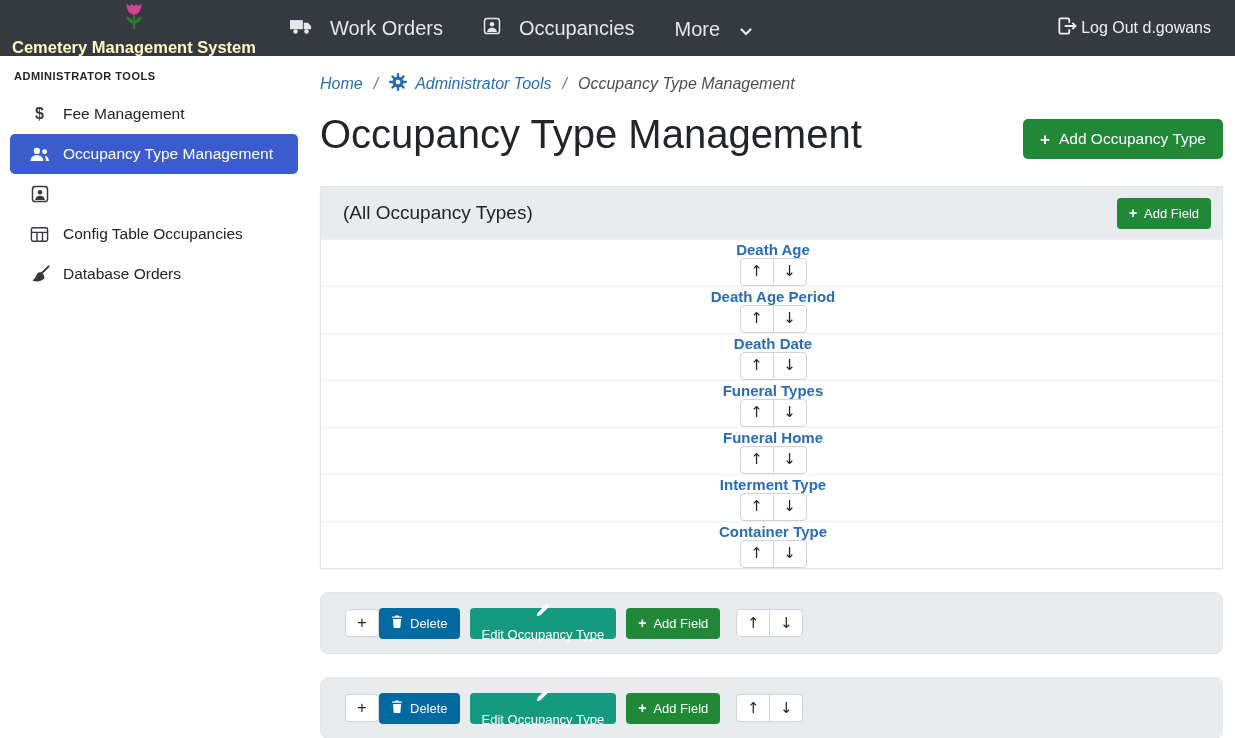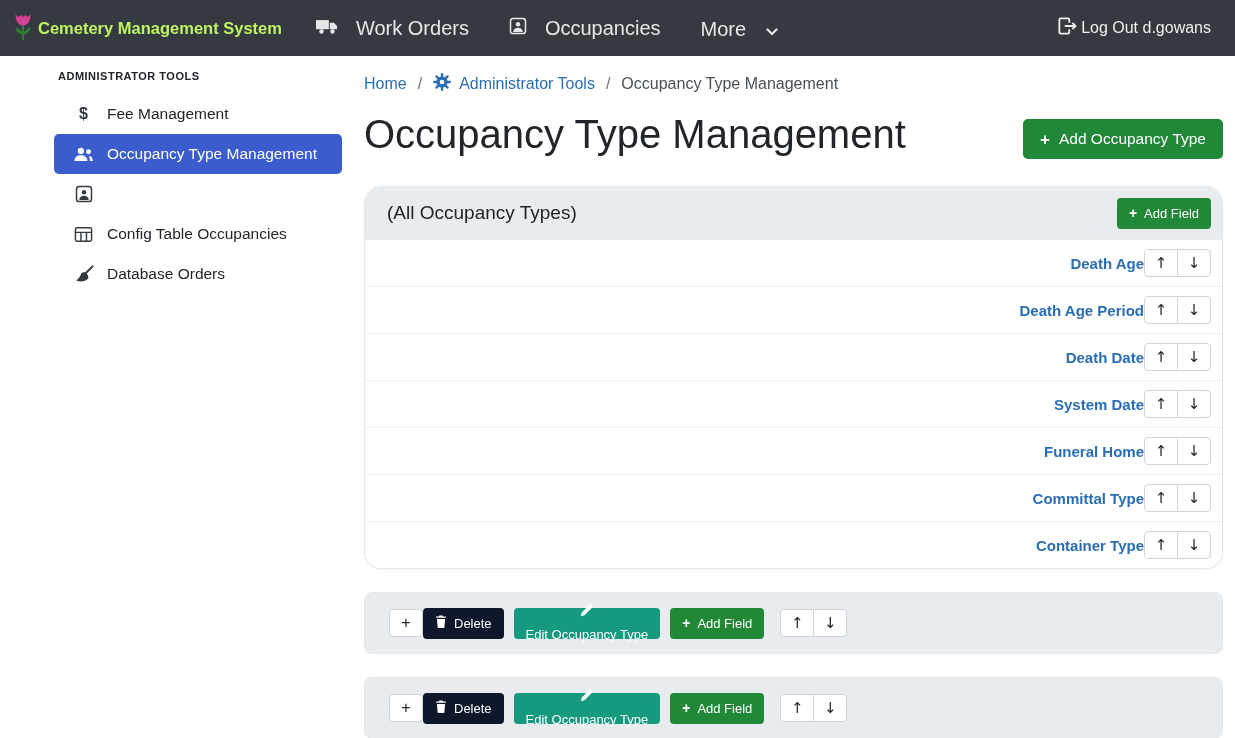--- a/index.html
+++ b/index.html
@@ -7,67 +7,67 @@
   body {
     width:1235px; height:738px; overflow:hidden;
     font-family:"Liberation Sans","DejaVu Sans",sans-serif;
     background:#ffffff; color:#212529;
   }
   
   .navbar {
     height:56px; background:#343a40; display:flex; align-items:center;
     padding:0 24px 0 12px;
   }
-  .brand { display:flex; align-items:center; gap:4px; color:#bef264; font-weight:700; font-size:16.5px; cursor:pointer; }
+  .brand { display:flex; align-items:center; gap:4px; color:#fef9c3; font-weight:700; font-size:16.5px; cursor:pointer;flex-direction:column; }
   .nav-links { display:flex; align-items:center; margin-left:34px; gap:40px; }
   .nav-link { display:flex; align-items:flex-end; gap:18px; color:rgba(255,255,255,.88); font-size:20px; cursor:pointer; }
   .nav-link .chev { margin-left:2px; margin-top:2px; }
   .nav-spacer { flex:1; }
   .logout { display:flex; align-items:center; gap:4px; color:rgba(255,255,255,.92); font-size:16px; cursor:pointer; }
 
   
-  .app { display:flex; height:682px;margin-left:44px; }
+  .app { display:flex; height:682px; }
   .sidebar { width:308px; flex:none; padding-top:12px; }
   .sidebar-header { font-size:11px; font-weight:700; letter-spacing:.5px; color:#212529; padding:2px 14px 12px; }
   .side-item {
     display:flex; align-items:center; gap:13px; height:40px;
     margin:0 10px; padding-left:19px; border-radius:5px;
     font-size:15.5px; color:#212529; cursor:pointer;
   }
   .side-item .icon { width:21px; display:flex; justify-content:center; align-items:center; color:#343a40; }
   .side-item.active { background:#3b5ccc; color:#fff; }
   .side-item.active .icon { color:#fff; }
   .dollar { font-weight:600; font-size:16px; }
 
   .main { flex:1; padding:9px 12px 0; overflow:hidden; }
 
   
-  .breadcrumb { display:flex; align-items:center; gap:11px; font-size:16px; margin-top:8px; }
+  .breadcrumb { display:flex; align-items:center; gap:11px; font-size:16px; margin-top:8px;font-style:italic; }
   .crumb-link { color:#2a6db4; display:flex; align-items:center; gap:8px; cursor:pointer; text-decoration:none; }
   .crumb-sep { color:#6c757d; }
   .crumb-current { color:#495057; }
 
   
   .page-head { display:flex; align-items:flex-start; justify-content:space-between; margin-top:16px; }
   .page-title { font-size:40px; font-weight:400; color:#212529; margin:0; line-height:1.15; }
   .btn { border:none; cursor:pointer; font-family:inherit; display:inline-flex; align-items:center; justify-content:center; }
   .btn-add-type { background:#218838; color:#fff; font-size:15.5px; gap:9px; padding:0 17px; height:40px; border-radius:5px; margin-top:8px; }
   .plus { font-weight:700; font-size:17px; line-height:1; }
 
   
-  .panel { margin-top:27px; border:1px solid #e4e7ea; border-radius:17px; overflow:hidden; box-shadow:0 1px 2px rgba(0,0,0,.05); background:#fff; }
+  .panel { margin-top:27px; border:1px solid #e4e7ea; border-radius:0; overflow:hidden; box-shadow:0 1px 2px rgba(0,0,0,.05); background:#fff; }
   .panel-header { background:#e9ecef; height:52px; display:flex; align-items:center; justify-content:space-between; padding:0 11px 0 22px; }
   .panel-title { font-size:19px; color:#212529; }
   .btn-sm { color:#fff; font-size:13px; gap:7px; padding:0 12px; height:31px; border-radius:4px; }
   .btn-green { background:#218838; }
   .btn-teal  { background:#159a80;flex-direction:column; }
-  .btn-red   { background:#0f172a; }
+  .btn-red   { background:#0369a1; }
   .btn-sm .plus { font-size:14px; }
 
-  .field-row { height:47px; display:flex; align-items:center; justify-content:flex-end; padding:0 11px 0 14px; background:#fff; border-top:1px solid #eef0f2; }
+  .field-row { height:47px; display:flex; align-items:center; justify-content:center; padding:0 11px 0 14px; background:#fff; border-top:1px solid #eef0f2;flex-direction:column; }
   .field-row:first-of-type { border-top:none; }
   .field-link { color:#2a6db4; font-weight:700; font-size:15px; cursor:pointer; text-decoration:none; }
 
   .btn-group { display:flex; }
   .btn-arrow { width:34px; height:28px; background:#fff; border:1px solid #ced4da; color:#212529; font-size:15px; cursor:pointer; display:flex; align-items:center; justify-content:center; padding:0; }
   .btn-arrow.first { border-radius:4px 0 0 4px; }
   .btn-arrow.last  { border-radius:0 4px 4px 0; margin-left:-1px; }
   .arrow { font-family:"DejaVu Sans",sans-serif; line-height:1; }
 
   
@@ -264,21 +264,21 @@
           <button class="btn-arrow first">
               <span class="arrow">↑</span>
             </button>
           <button class="btn-arrow last">
               <span class="arrow">↓</span>
             </button>
         </div>
       </div>
 
       <div class="field-row">
-        <a class="field-link">System Date</a>
+        <a class="field-link">Funeral Types</a>
         <div class="btn-group">
           <button class="btn-arrow first">
               <span class="arrow">↑</span>
             </button>
           <button class="btn-arrow last">
               <span class="arrow">↓</span>
             </button>
         </div>
       </div>
 
@@ -288,21 +288,21 @@
           <button class="btn-arrow first">
               <span class="arrow">↑</span>
             </button>
           <button class="btn-arrow last">
               <span class="arrow">↓</span>
             </button>
         </div>
       </div>
 
       <div class="field-row">
-        <a class="field-link">Committal Type</a>
+        <a class="field-link">Interment Type</a>
         <div class="btn-group">
           <button class="btn-arrow first">
               <span class="arrow">↑</span>
             </button>
           <button class="btn-arrow last">
               <span class="arrow">↓</span>
             </button>
         </div>
       </div>
 

